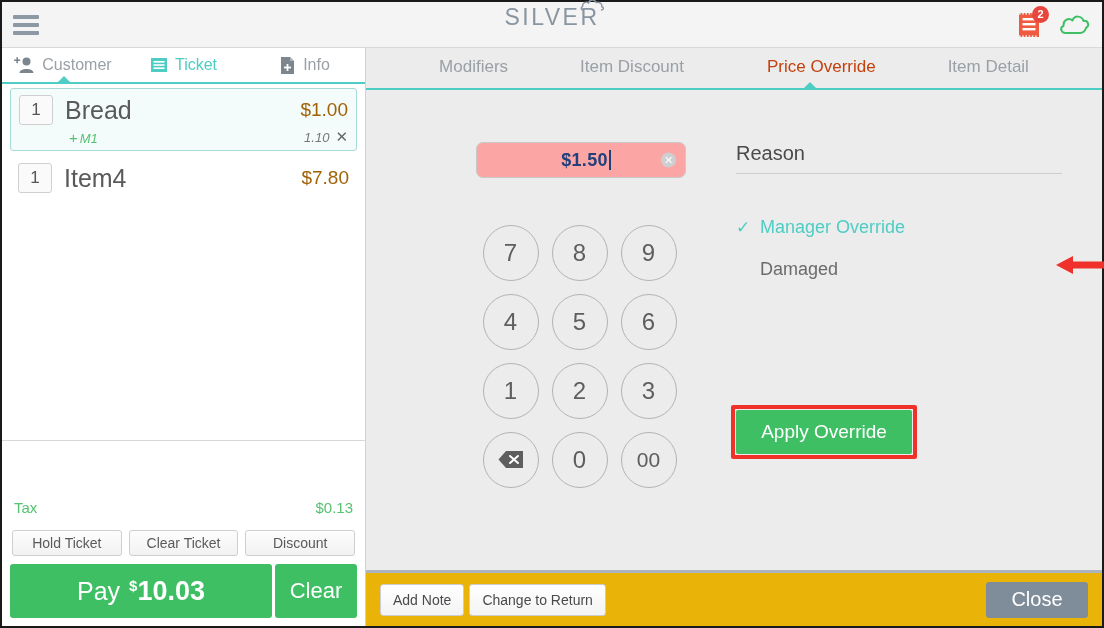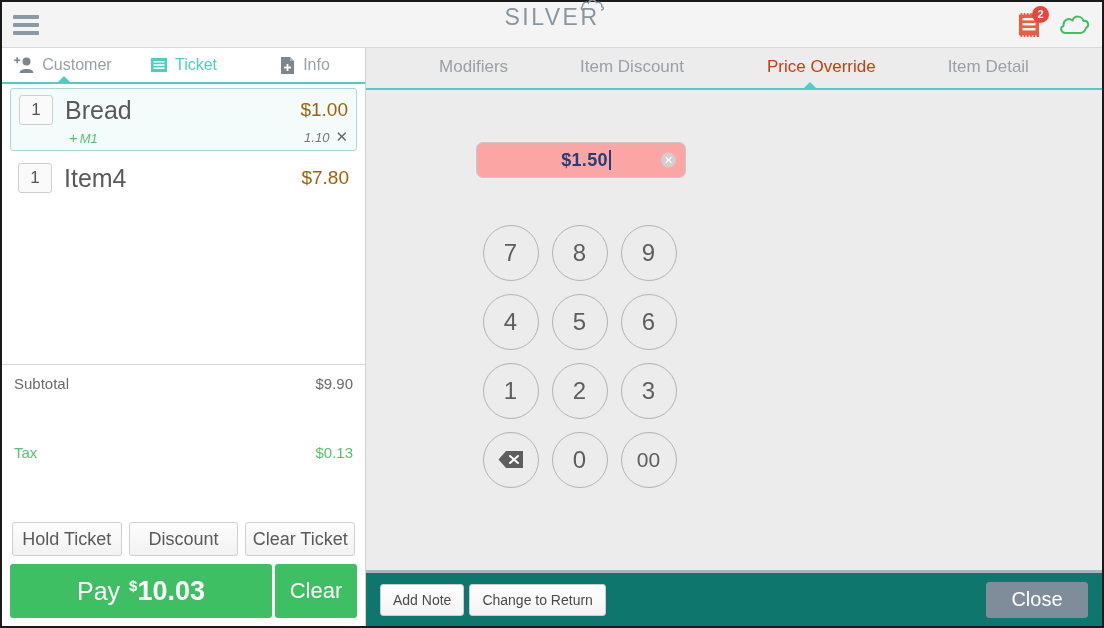--- a/index.html
+++ b/index.html
@@ -168,29 +168,28 @@
     padding: 2px 0;
   }
   .total-line.tax { color: #56c271; margin-top: 48px; }
 
   .action-btns {
     display: flex; gap: 7px;
     padding: 12px 10px 8px 10px;
   }
   .abtn {
     flex: 1;
-    height: 34px;
+    height: 26px;
     border: 1px solid #cfcfcf;
     border-radius: 3px;
     background: linear-gradient(#fdfdfd, #f2f2f2);
-    font-size: 18px;
+    font-size: 14px;
     color: #5a5a5a;
     cursor: pointer;
     font-family: "Liberation Sans", sans-serif;
-    margin-top: 47px;
   }
   .pay-row {
     display: flex; gap: 3px;
     padding: 0 8px 8px 8px;
   }
   .pay-btn {
     flex: 1;
     height: 54px;
     background: #3fbf63;
     border: none;
@@ -381,21 +380,21 @@
     pointer-events: none;
   }
 
   
   .bottombar {
     flex: 0 0 56px;
     height: 56px;
     border-top: 3px solid #aab4bf;
     display: flex; align-items: center;
     padding: 8px 14px;
-    background: #0f766e;
+    background: #eab308;
   }
   .bbtn {
     height: 32px;
     padding: 0 12px;
     border: 1px solid #cccccc;
     border-radius: 3px;
     background: linear-gradient(#ffffff, #f3f3f3);
     font-size: 14px;
     color: #4a4a4a;
     cursor: pointer;
@@ -531,34 +530,30 @@
         <div class="item-card plain">
           <div class="item-row">
             <div class="qty">1</div>
             <div class="item-name">Item4</div>
             <div class="item-price">$7.80</div>
           </div>
         </div>
       </div>
 
       <div class="totals">
-        <div class="total-line">
-          <span>Subtotal</span>
-          <span>$9.90</span>
-        </div>
         <div class="total-line tax">
           <span>Tax</span>
           <span>$0.13</span>
         </div>
       </div>
 
       <div class="action-btns">
         <button class="abtn">Hold Ticket</button>
+        <button class="abtn">Clear Ticket</button>
         <button class="abtn">Discount</button>
-        <button class="abtn">Clear Ticket</button>
       </div>
 
       <div class="pay-row">
         <button class="pay-btn">
           <span class="pay-label">Pay</span>
           <span class="pay-amt"><sup>$</sup><span>10.03</span></span>
         </button>
         <button class="cash-btn">Clear</button>
       </div>
     </div>
@@ -625,20 +620,42 @@
             </div>
             <div class="key">
                 <div class="key-circle">0</div>
               </div>
             <div class="key">
                 <div class="key-circle small">00</div>
               </div>
           </div>
         </div>
 
+        <div class="reason-col">
+          <div class="reason-title">Reason</div>
+
+          <div class="reason-list">
+            <div class="reason-item selected">
+              <span class="reason-check">✓</span>
+              <span>Manager Override</span>
+            </div>
+            <div class="reason-item">
+              <span class="reason-check"></span>
+              <span>Damaged</span>
+            </div>
+          </div>
+
+          <div class="apply-wrap">
+            <button class="apply-btn">Apply Override</button>
+          </div>
+
+          <svg class="arrow-ann" viewBox="0 0 68 22">
+            <path d="M0 11 L17 2 L17 7.6 L67 7.6 L67 14.4 L17 14.4 L17 20 Z" fill="#f0302a"></path>
+          </svg>
+        </div>
       </div>
 
       <div class="bottombar">
         <button class="bbtn">Add Note</button>
         <button class="bbtn">Change to Return</button>
         <div class="spacer"></div>
         <button class="bbtn close">Close</button>
       </div>
     </div>
   </div>

